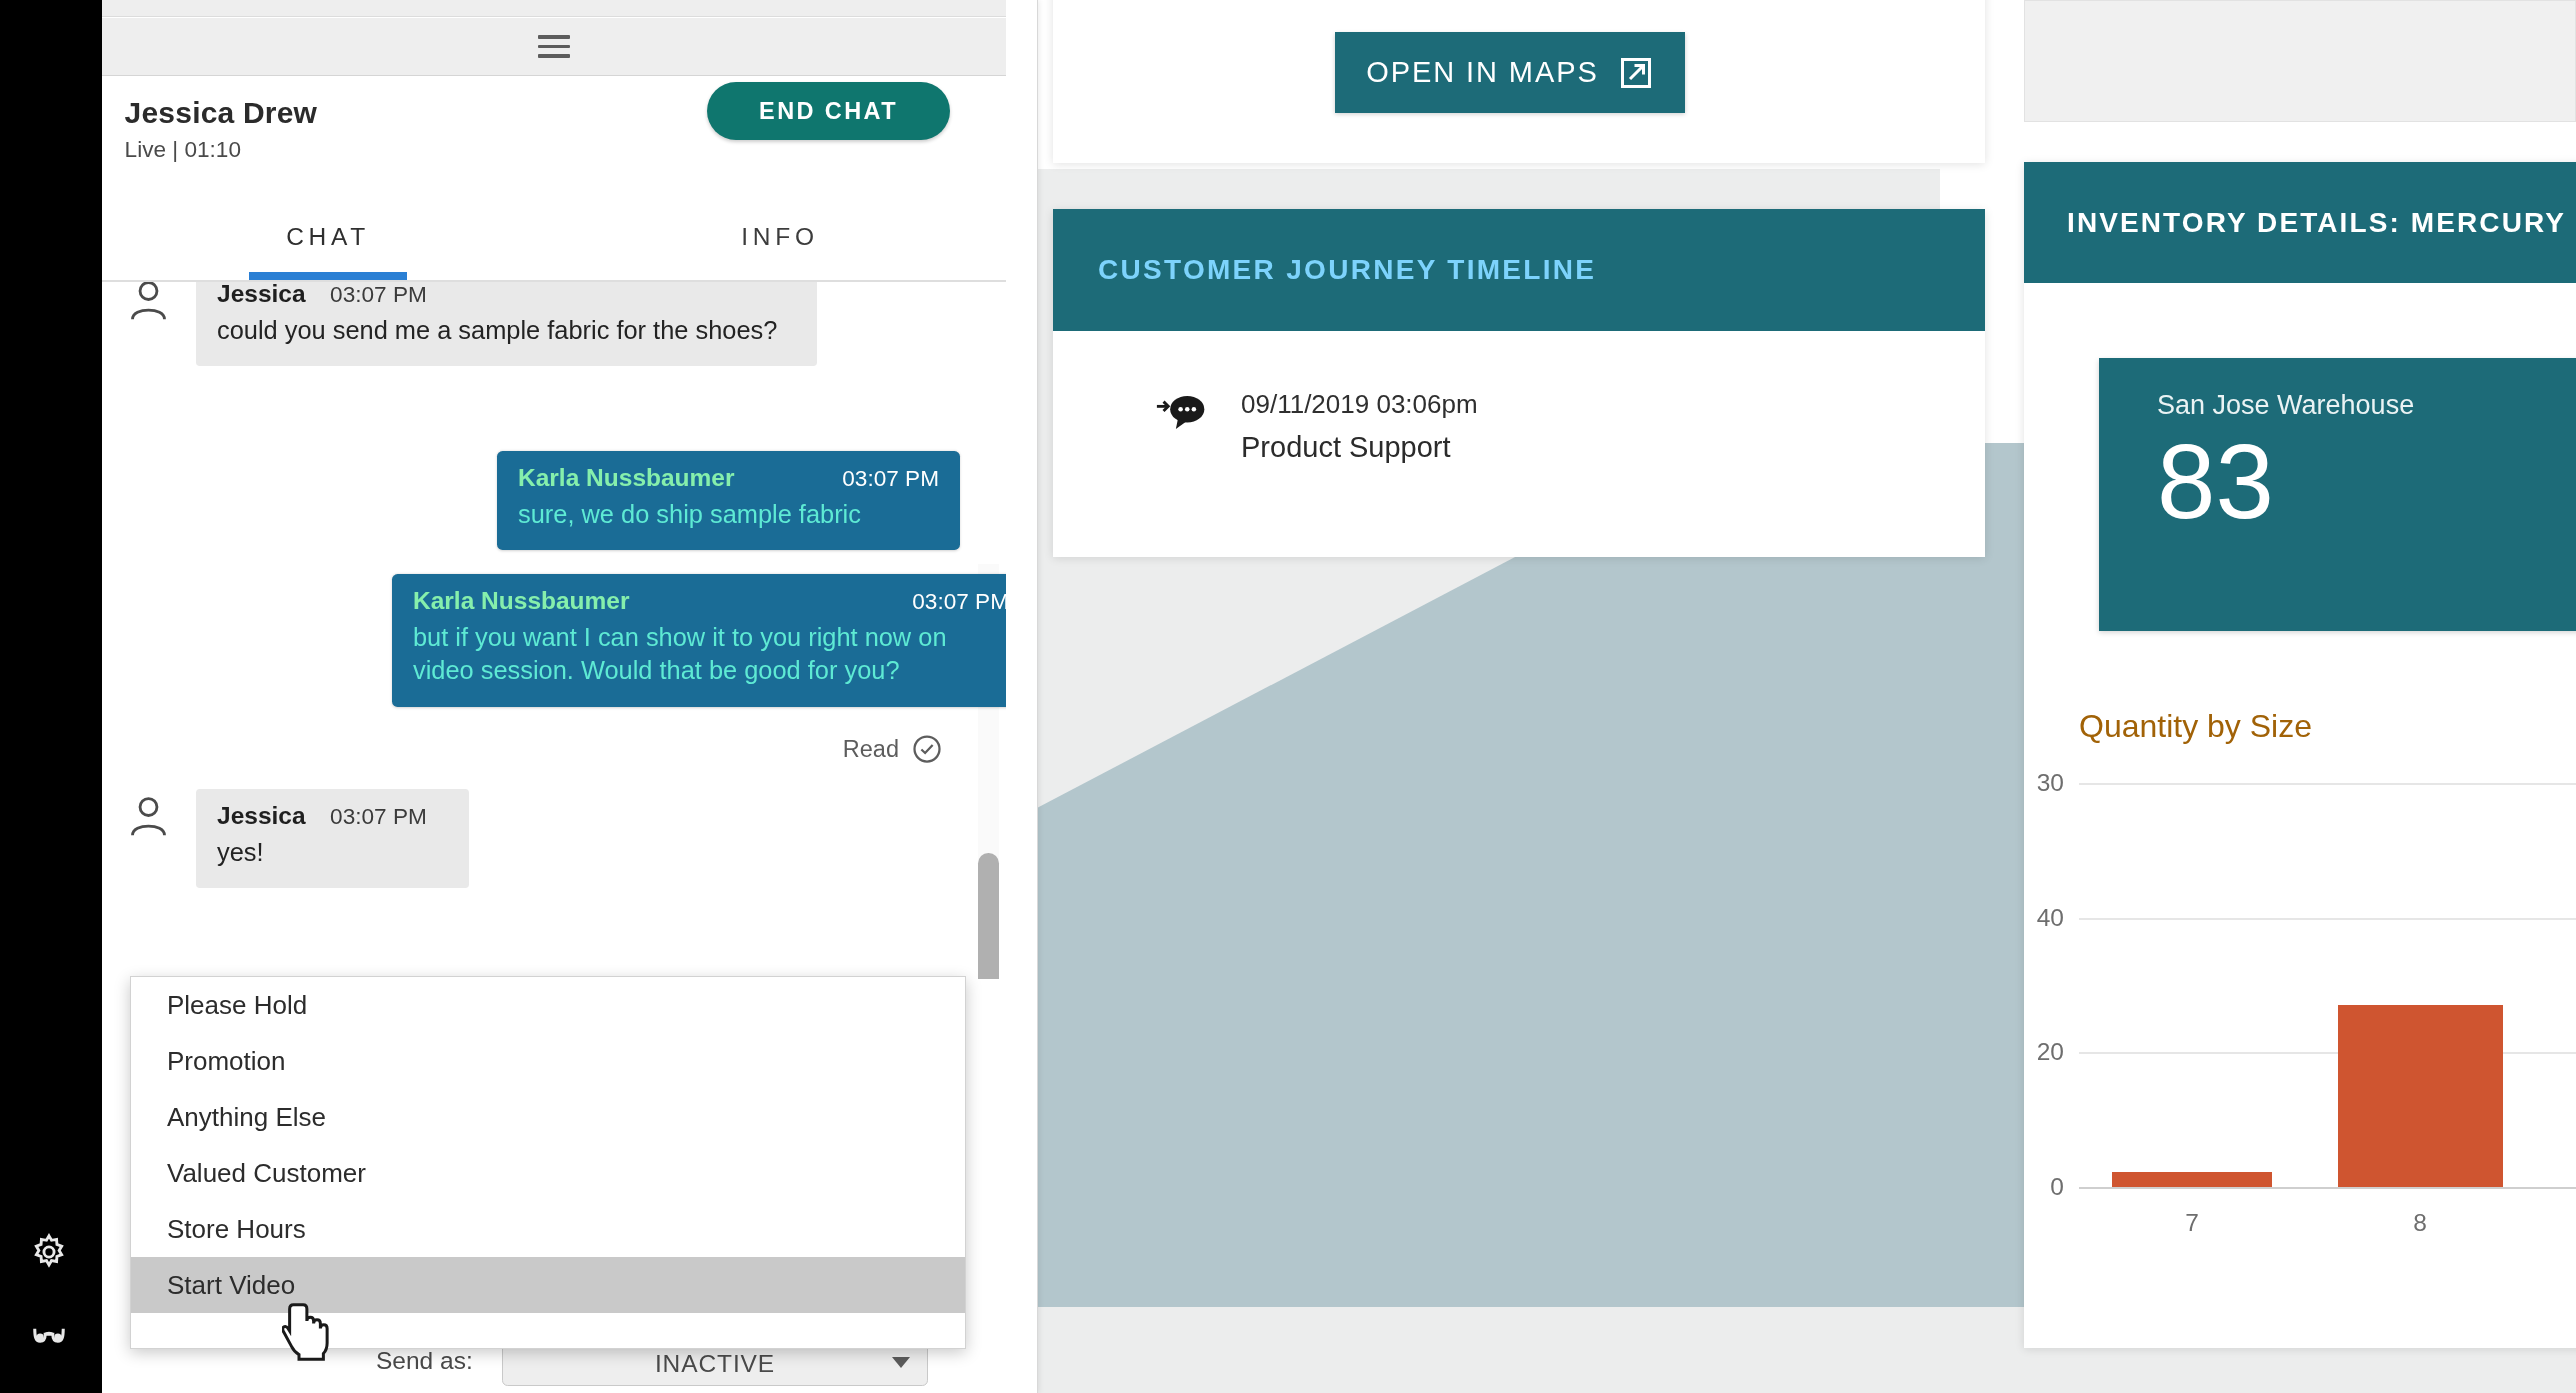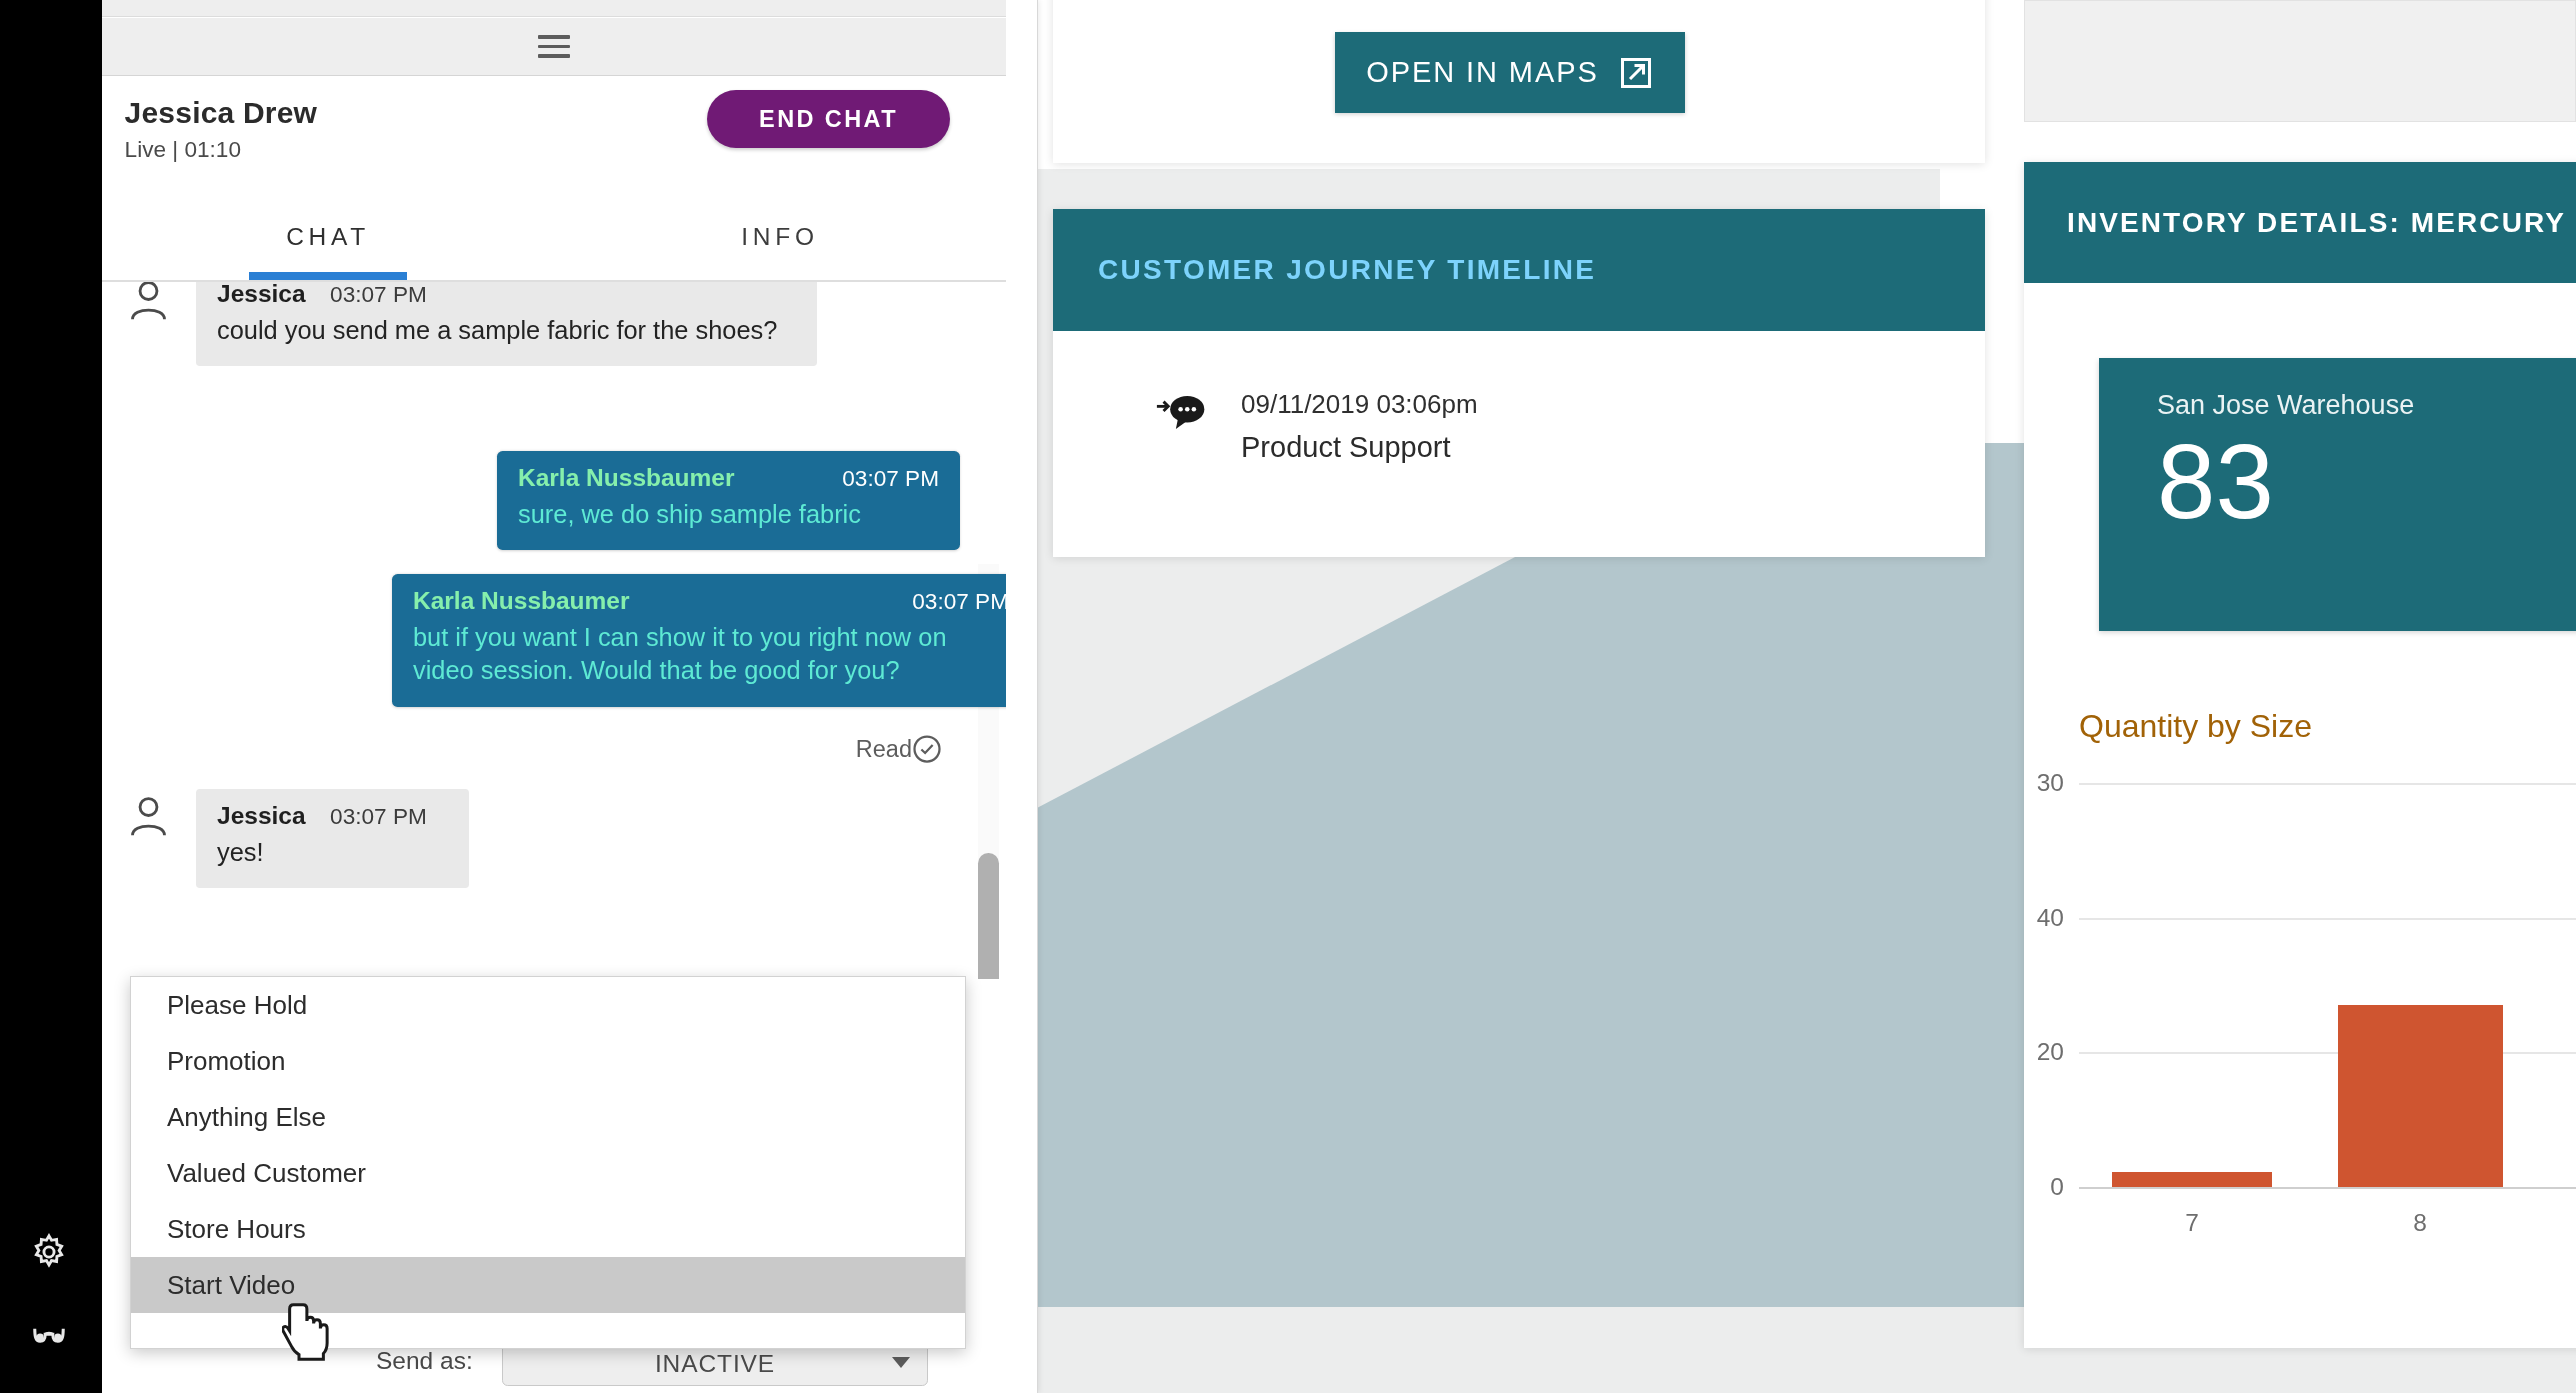--- a/index.html
+++ b/index.html
@@ -67,23 +67,23 @@
   }
   .cust-name {
     position: absolute; left: 22.6px; top: 19px;
     font-size: 30px; font-weight: bold; color: #2b2b2b; letter-spacing: 0.2px;
   }
   .cust-status {
     position: absolute; left: 22.6px; top: 60px;
     font-size: 22.6px; color: #4a4a4a;
   }
   .end-chat-btn {
-    position: absolute; right: 56px; top: 13px;
+    position: absolute; right: 56px; top: 5px;
     width: 243px; height: 58px; border-radius: 32px;
-    background: #701a75; color: #ffffff;
+    background: #0f766e; color: #ffffff;
     border: none; cursor: pointer;
     font-family: "Liberation Sans", sans-serif;
     font-size: 23.5px; font-weight: bold; letter-spacing: 2.4px;
     display: flex; align-items: center; justify-content: center;
     box-shadow: 0 1.9px 3.8px rgba(0,0,0,.2);
   }
 
   .chat-tabs {
     position: absolute; left: 0; top: 215px; width: 904px; height: 66px;
     display: flex; background: #ffffff;
@@ -128,21 +128,21 @@
   .mtime { font-size: 22.6px; }
   .bubble-in .mname { color: #1f1f1f; }
   .bubble-in .mtime { color: #3b3b3b; }
   .bubble-out .mname { color: #86efac; }
   .bubble-out .mtime { color: #ffffff; }
   .mtext { font-size: 25.4px; line-height: 1.32; }
   .bubble-in .mtext { color: #232323; }
   .bubble-out .mtext { color: #5eead4; }
 
   .read-row {
-    position: absolute; right: 64px; display: flex; align-items: center; 
+    position: absolute; right: 64px; display: flex; align-items: center; gap: 13px;
   }
   .read-lbl { font-size: 23.5px; color: #5d5d5d; }
   .read-ck { width: 30px; height: 30px; color: #5d5d5d; }
   .read-ck svg { width: 30px; height: 30px; display: block; }
 
   .msg-scrollbar {
     position: absolute; right: 7.5px; top: 852px; width: 21px; height: 151px;
     background: #b0b0b0; border-radius: 10.4px;
   }
   .msg-scroll-track {

